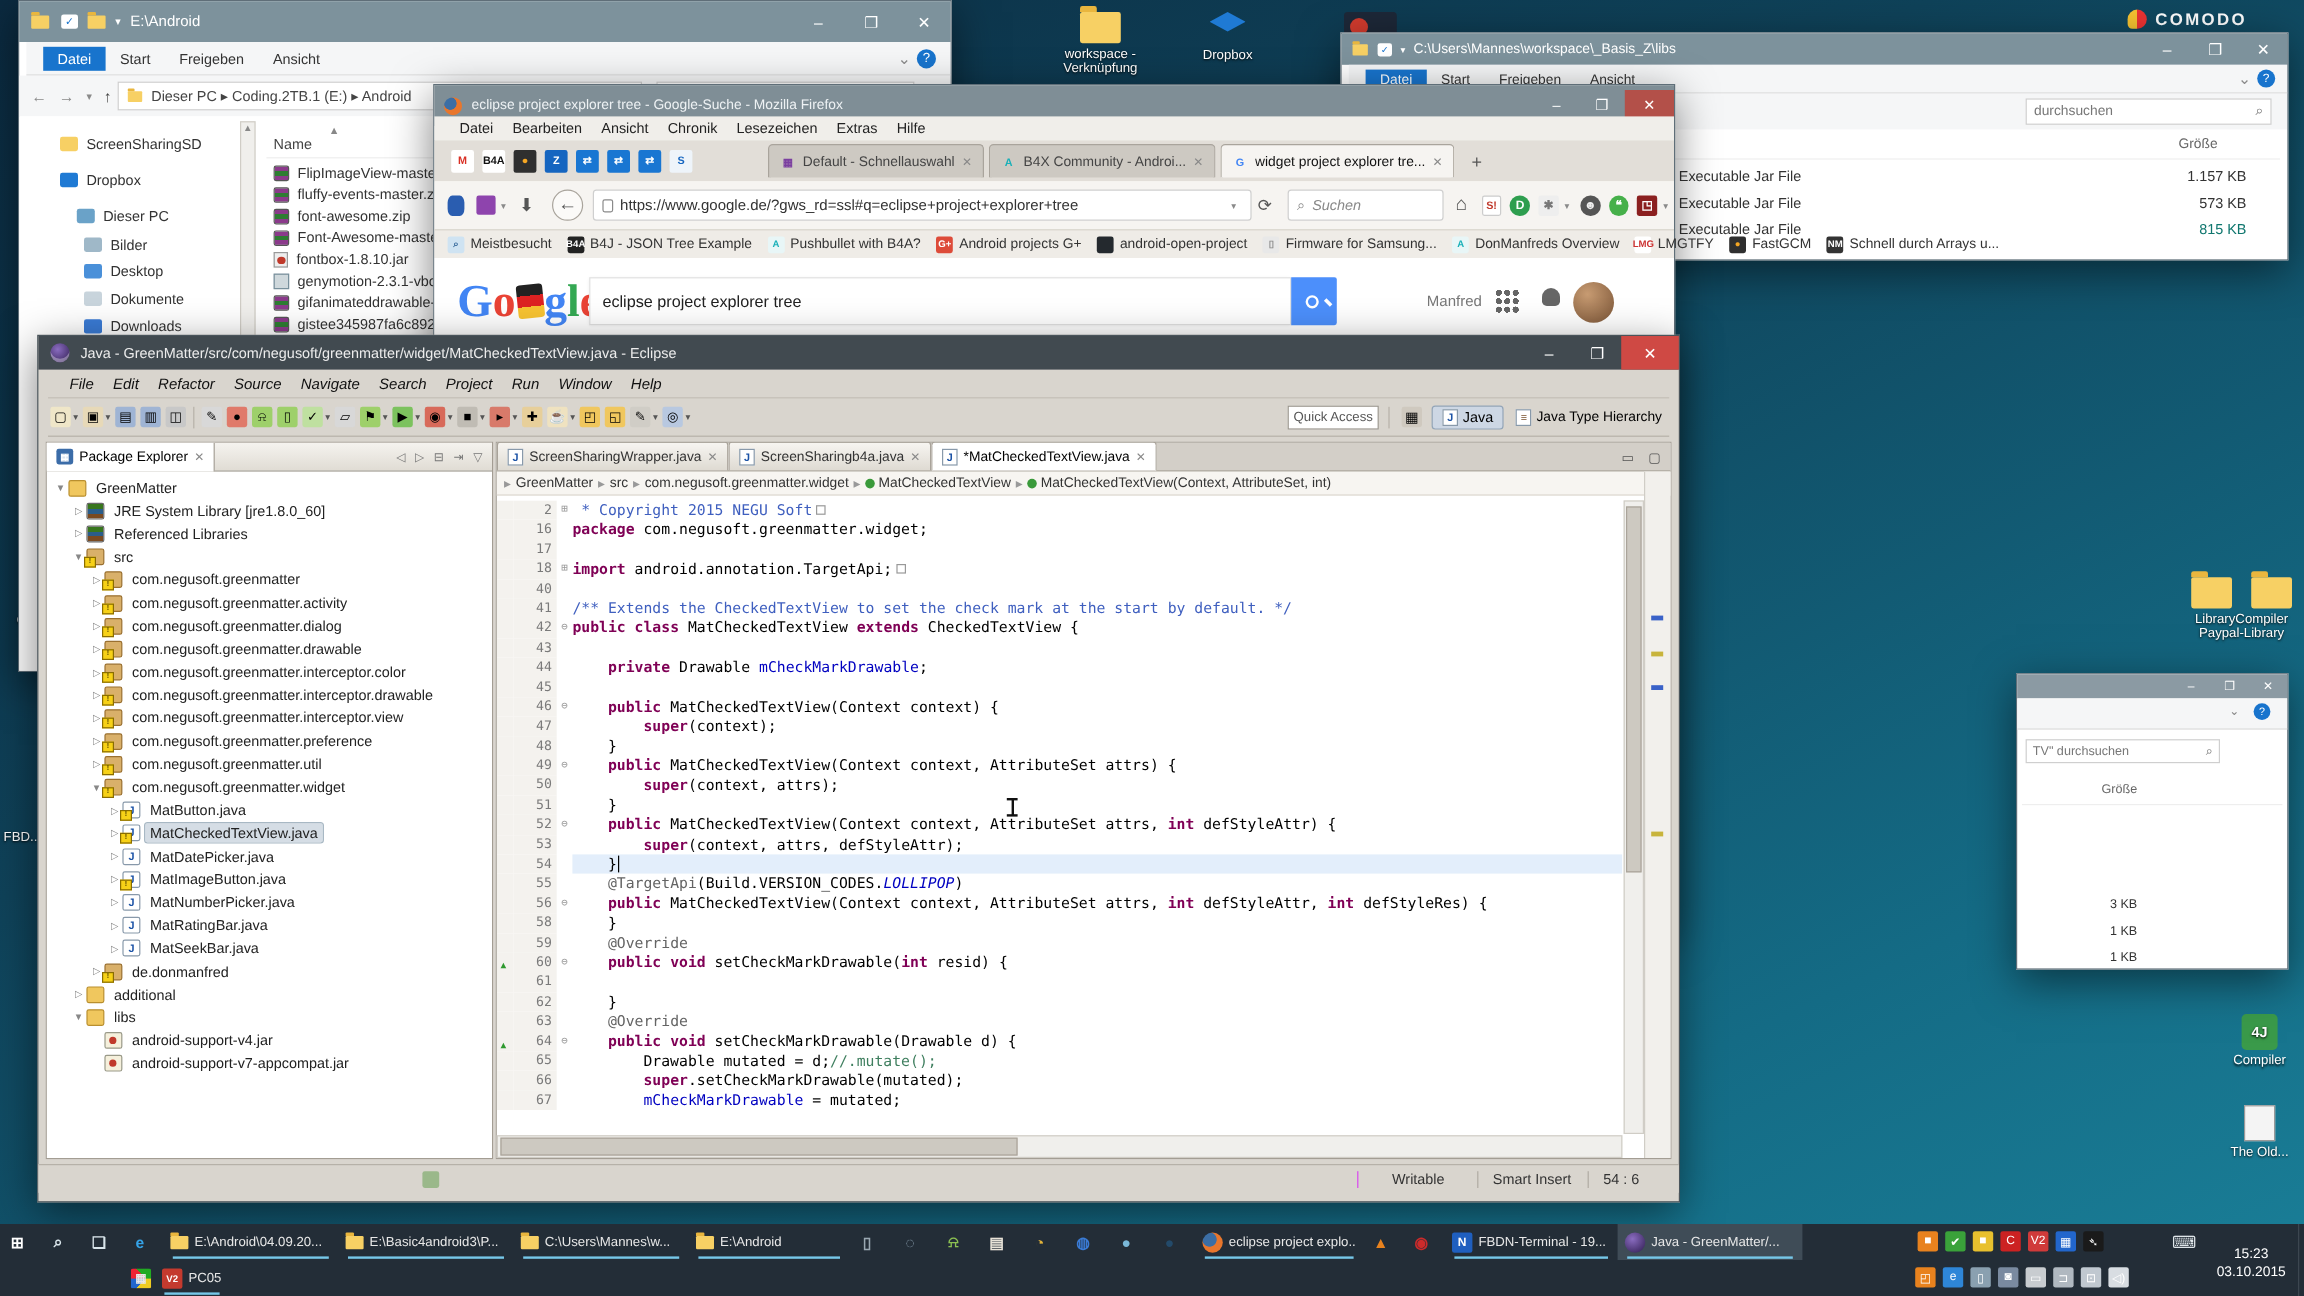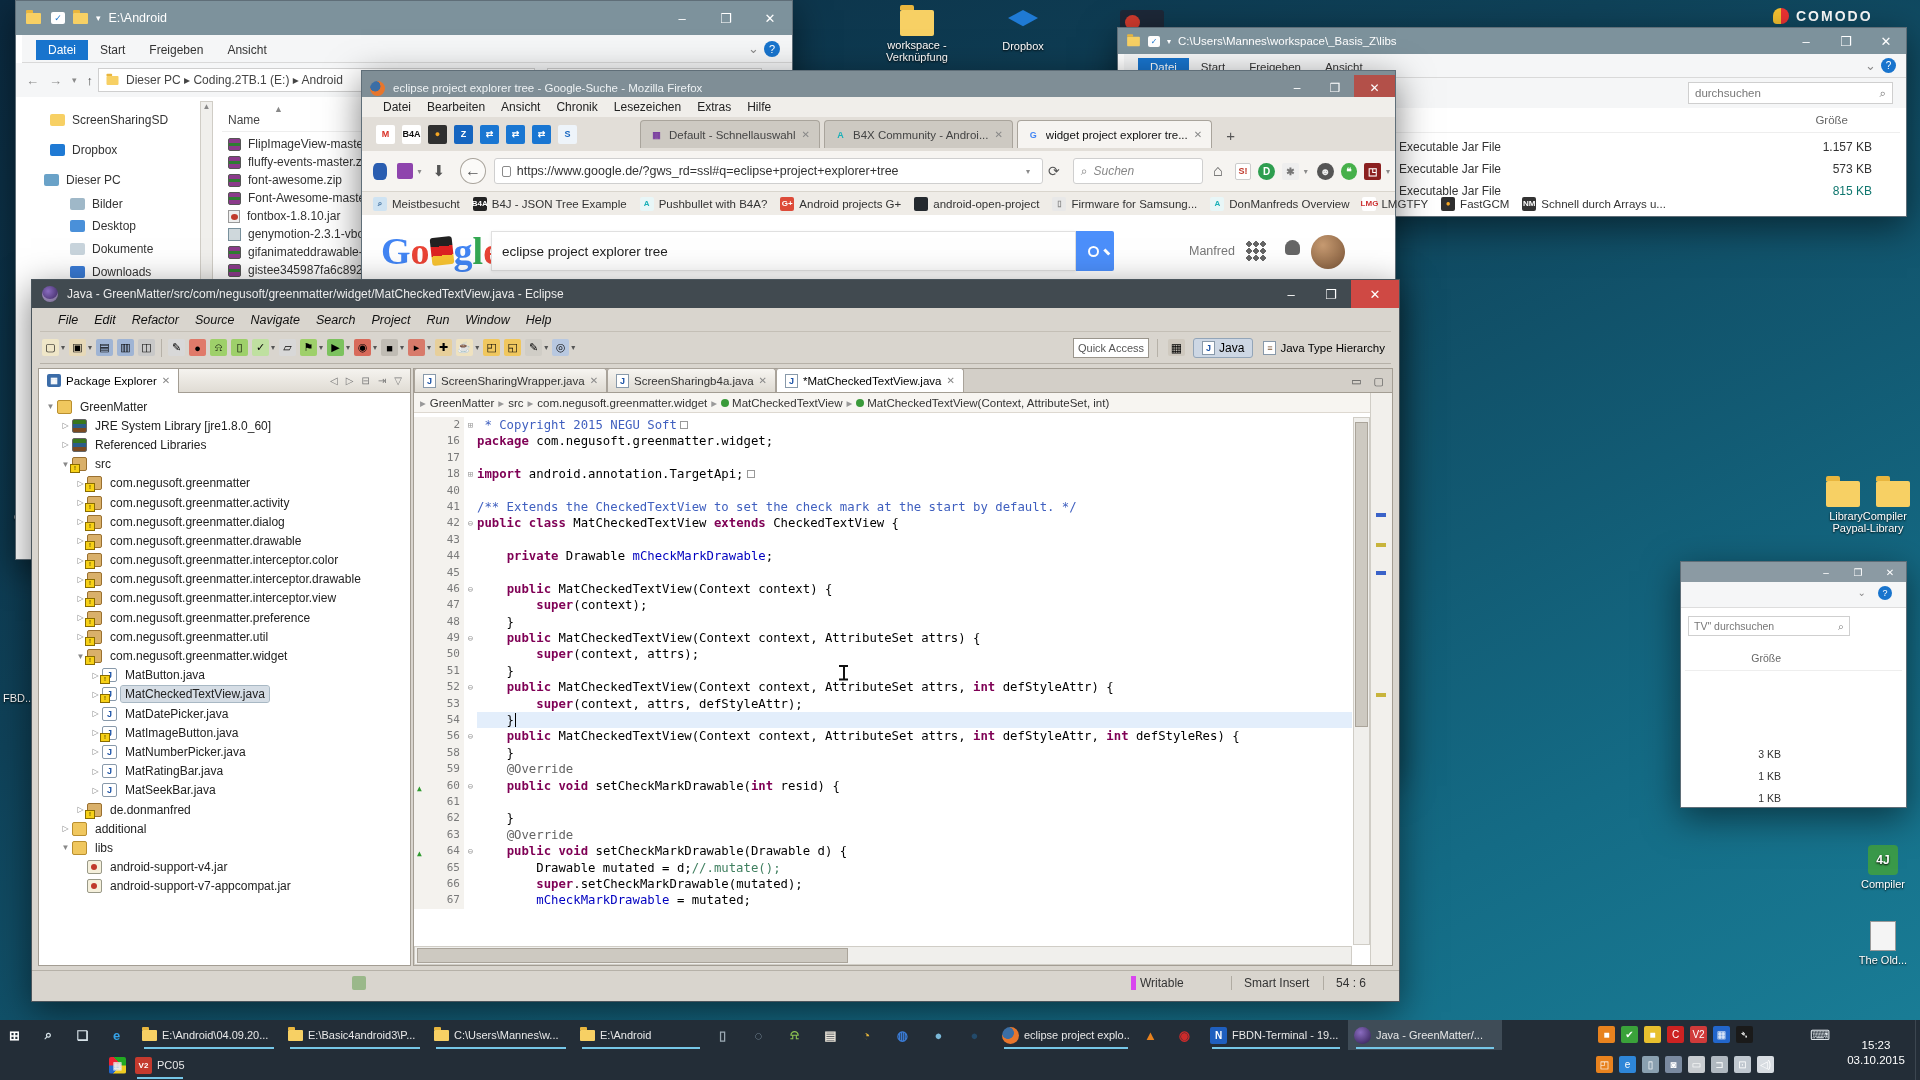--- a/index.html
+++ b/index.html
@@ -169,21 +169,21 @@
     <div class="abs" style="left:0;top:96px;right:0;bottom:0;background:#fff">
       <div id="ex1side">
           <div class="lrow" style="left: 34px; top: 16px;">
             <span style="width: 15px; height: 12px; border-radius: 2px; background: rgb(247, 208, 100);"></span>
             <span>ScreenSharingSD</span>
           </div>
           <div class="lrow" style="left: 34px; top: 46px;">
             <span style="width: 15px; height: 12px; border-radius: 2px; background: rgb(31, 122, 212);"></span>
             <span>Dropbox</span>
           </div>
-          <div class="lrow" style="left: 28px; top: 76px;">
+          <div class="lrow" style="left: 48px; top: 76px;">
             <span style="width: 15px; height: 12px; border-radius: 2px; background: rgb(106, 162, 200);"></span>
             <span>Dieser PC</span>
           </div>
           <div class="lrow" style="left: 54px; top: 100px;">
             <span style="width: 15px; height: 12px; border-radius: 2px; background: rgb(159, 184, 200);"></span>
             <span>Bilder</span>
           </div>
           <div class="lrow" style="left: 54px; top: 122px;">
             <span style="width: 15px; height: 12px; border-radius: 2px; background: rgb(74, 144, 217);"></span>
             <span>Desktop</span>
@@ -748,20 +748,21 @@
           <div class="crow"><span class="cmark"></span><span class="cln">45</span><span class="cfold"></span><span class="ctext"></span></div>
           <div class="crow"><span class="cmark"></span><span class="cln">46</span><span class="cfold">⊖</span><span class="ctext"><span class="pl">    </span><span class="kw">public</span><span class="pl"> MatCheckedTextView(Context context) {</span></span></div>
           <div class="crow"><span class="cmark"></span><span class="cln">47</span><span class="cfold"></span><span class="ctext"><span class="pl">        </span><span class="kw">super</span><span class="pl">(context);</span></span></div>
           <div class="crow"><span class="cmark"></span><span class="cln">48</span><span class="cfold"></span><span class="ctext"><span class="pl">    }</span></span></div>
           <div class="crow"><span class="cmark"></span><span class="cln">49</span><span class="cfold">⊖</span><span class="ctext"><span class="pl">    </span><span class="kw">public</span><span class="pl"> MatCheckedTextView(Context context, AttributeSet attrs) {</span></span></div>
           <div class="crow"><span class="cmark"></span><span class="cln">50</span><span class="cfold"></span><span class="ctext"><span class="pl">        </span><span class="kw">super</span><span class="pl">(context, attrs);</span></span></div>
           <div class="crow"><span class="cmark"></span><span class="cln">51</span><span class="cfold"></span><span class="ctext"><span class="pl">    }</span></span></div>
           <div class="crow"><span class="cmark"></span><span class="cln">52</span><span class="cfold">⊖</span><span class="ctext"><span class="pl">    </span><span class="kw">public</span><span class="pl"> MatCheckedTextView(Context context, AttributeSet attrs, </span><span class="kw">int</span><span class="pl"> defStyleAttr) {</span></span></div>
           <div class="crow"><span class="cmark"></span><span class="cln">53</span><span class="cfold"></span><span class="ctext"><span class="pl">        </span><span class="kw">super</span><span class="pl">(context, attrs, defStyleAttr);</span></span></div>
           <div class="crow cur"><span class="cmark"></span><span class="cln">54</span><span class="cfold"></span><span class="ctext"><span class="pl">    }</span><span style="position: absolute; left: 37.6px; top: 1px; width: 1.5px; height: 14px; background: rgb(0, 0, 0);"></span></span></div>
+          <div class="crow"><span class="cmark"></span><span class="cln">55</span><span class="cfold"></span><span class="ctext"><span class="pl">    </span><span class="an">@TargetApi</span><span class="pl">(Build.VERSION_CODES.</span><span class="sf">LOLLIPOP</span><span class="pl">)</span></span></div>
           <div class="crow"><span class="cmark"></span><span class="cln">56</span><span class="cfold">⊖</span><span class="ctext"><span class="pl">    </span><span class="kw">public</span><span class="pl"> MatCheckedTextView(Context context, AttributeSet attrs, </span><span class="kw">int</span><span class="pl"> defStyleAttr, </span><span class="kw">int</span><span class="pl"> defStyleRes) {</span></span></div>
           <div class="crow"><span class="cmark"></span><span class="cln">58</span><span class="cfold"></span><span class="ctext"><span class="pl">    }</span></span></div>
           <div class="crow"><span class="cmark"></span><span class="cln">59</span><span class="cfold"></span><span class="ctext"><span class="pl">    </span><span class="an">@Override</span></span></div>
           <div class="crow"><span class="cmark"><span style="color: rgb(47, 154, 47); font-size: 8px; position: absolute; left: 3px; top: 3px;">▲</span></span><span class="cln">60</span><span class="cfold">⊖</span><span class="ctext"><span class="pl">    </span><span class="kw">public</span><span class="pl"> </span><span class="kw">void</span><span class="pl"> setCheckMarkDrawable(</span><span class="kw">int</span><span class="pl"> resid) {</span></span></div>
           <div class="crow"><span class="cmark"></span><span class="cln">61</span><span class="cfold"></span><span class="ctext"></span></div>
           <div class="crow"><span class="cmark"></span><span class="cln">62</span><span class="cfold"></span><span class="ctext"><span class="pl">    }</span></span></div>
           <div class="crow"><span class="cmark"></span><span class="cln">63</span><span class="cfold"></span><span class="ctext"><span class="pl">    </span><span class="an">@Override</span></span></div>
           <div class="crow"><span class="cmark"><span style="color: rgb(47, 154, 47); font-size: 8px; position: absolute; left: 3px; top: 3px;">▲</span></span><span class="cln">64</span><span class="cfold">⊖</span><span class="ctext"><span class="pl">    </span><span class="kw">public</span><span class="pl"> </span><span class="kw">void</span><span class="pl"> setCheckMarkDrawable(Drawable d) {</span></span></div>
           <div class="crow"><span class="cmark"></span><span class="cln">65</span><span class="cfold"></span><span class="ctext"><span class="pl">        Drawable mutated = d;</span><span class="cm">//.mutate();</span></span></div>
           <div class="crow"><span class="cmark"></span><span class="cln">66</span><span class="cfold"></span><span class="ctext"><span class="pl">        </span><span class="kw">super</span><span class="pl">.setCheckMarkDrawable(mutated);</span></span></div>
@@ -779,21 +780,21 @@
       </div>
       <div class="abs scroll" style="left:0;bottom:0;right:40px;height:19px">
         <div class="thumb" style="position:absolute;top:1px;bottom:1px;left:2px;width:46%"></div>
       </div>
       <div class="ibeam" style="left:424px;top:296px"></div>
     </div>
 
     <div class="abs" style="left:0;bottom:7px;right:0;height:24px;background:#d9d5ce;border-top:1px solid #b6b1a8;display:flex;align-items:center;font-size:12px;color:#333">
       <span class="ico" style="width:14px;height:14px;background:#9ab88a;margin-left:320px"></span>
       <span style="flex:1"></span>
-      <span style="width:100px;border-left:5px solid #d946ef;padding-left:4px">Writable</span>
+      <span style="width:100px;border-left:1px solid #d946ef;padding-left:28px">Writable</span>
       <span style="width:92px;border-left:1px solid #b0aba2;padding-left:12px">Smart Insert</span>
       <span style="width:76px;border-left:1px solid #b0aba2;padding-left:12px">54 : 6</span>
     </div>
   </div>
 
   <div id="taskbar">
     <div id="tbrow1" style="display:flex;align-items:center;height:30px">
         <span class="titem w34">
           <span class="tico" style="color: rgb(255, 255, 255); font-size: 13px;">⊞</span>
         </span>

